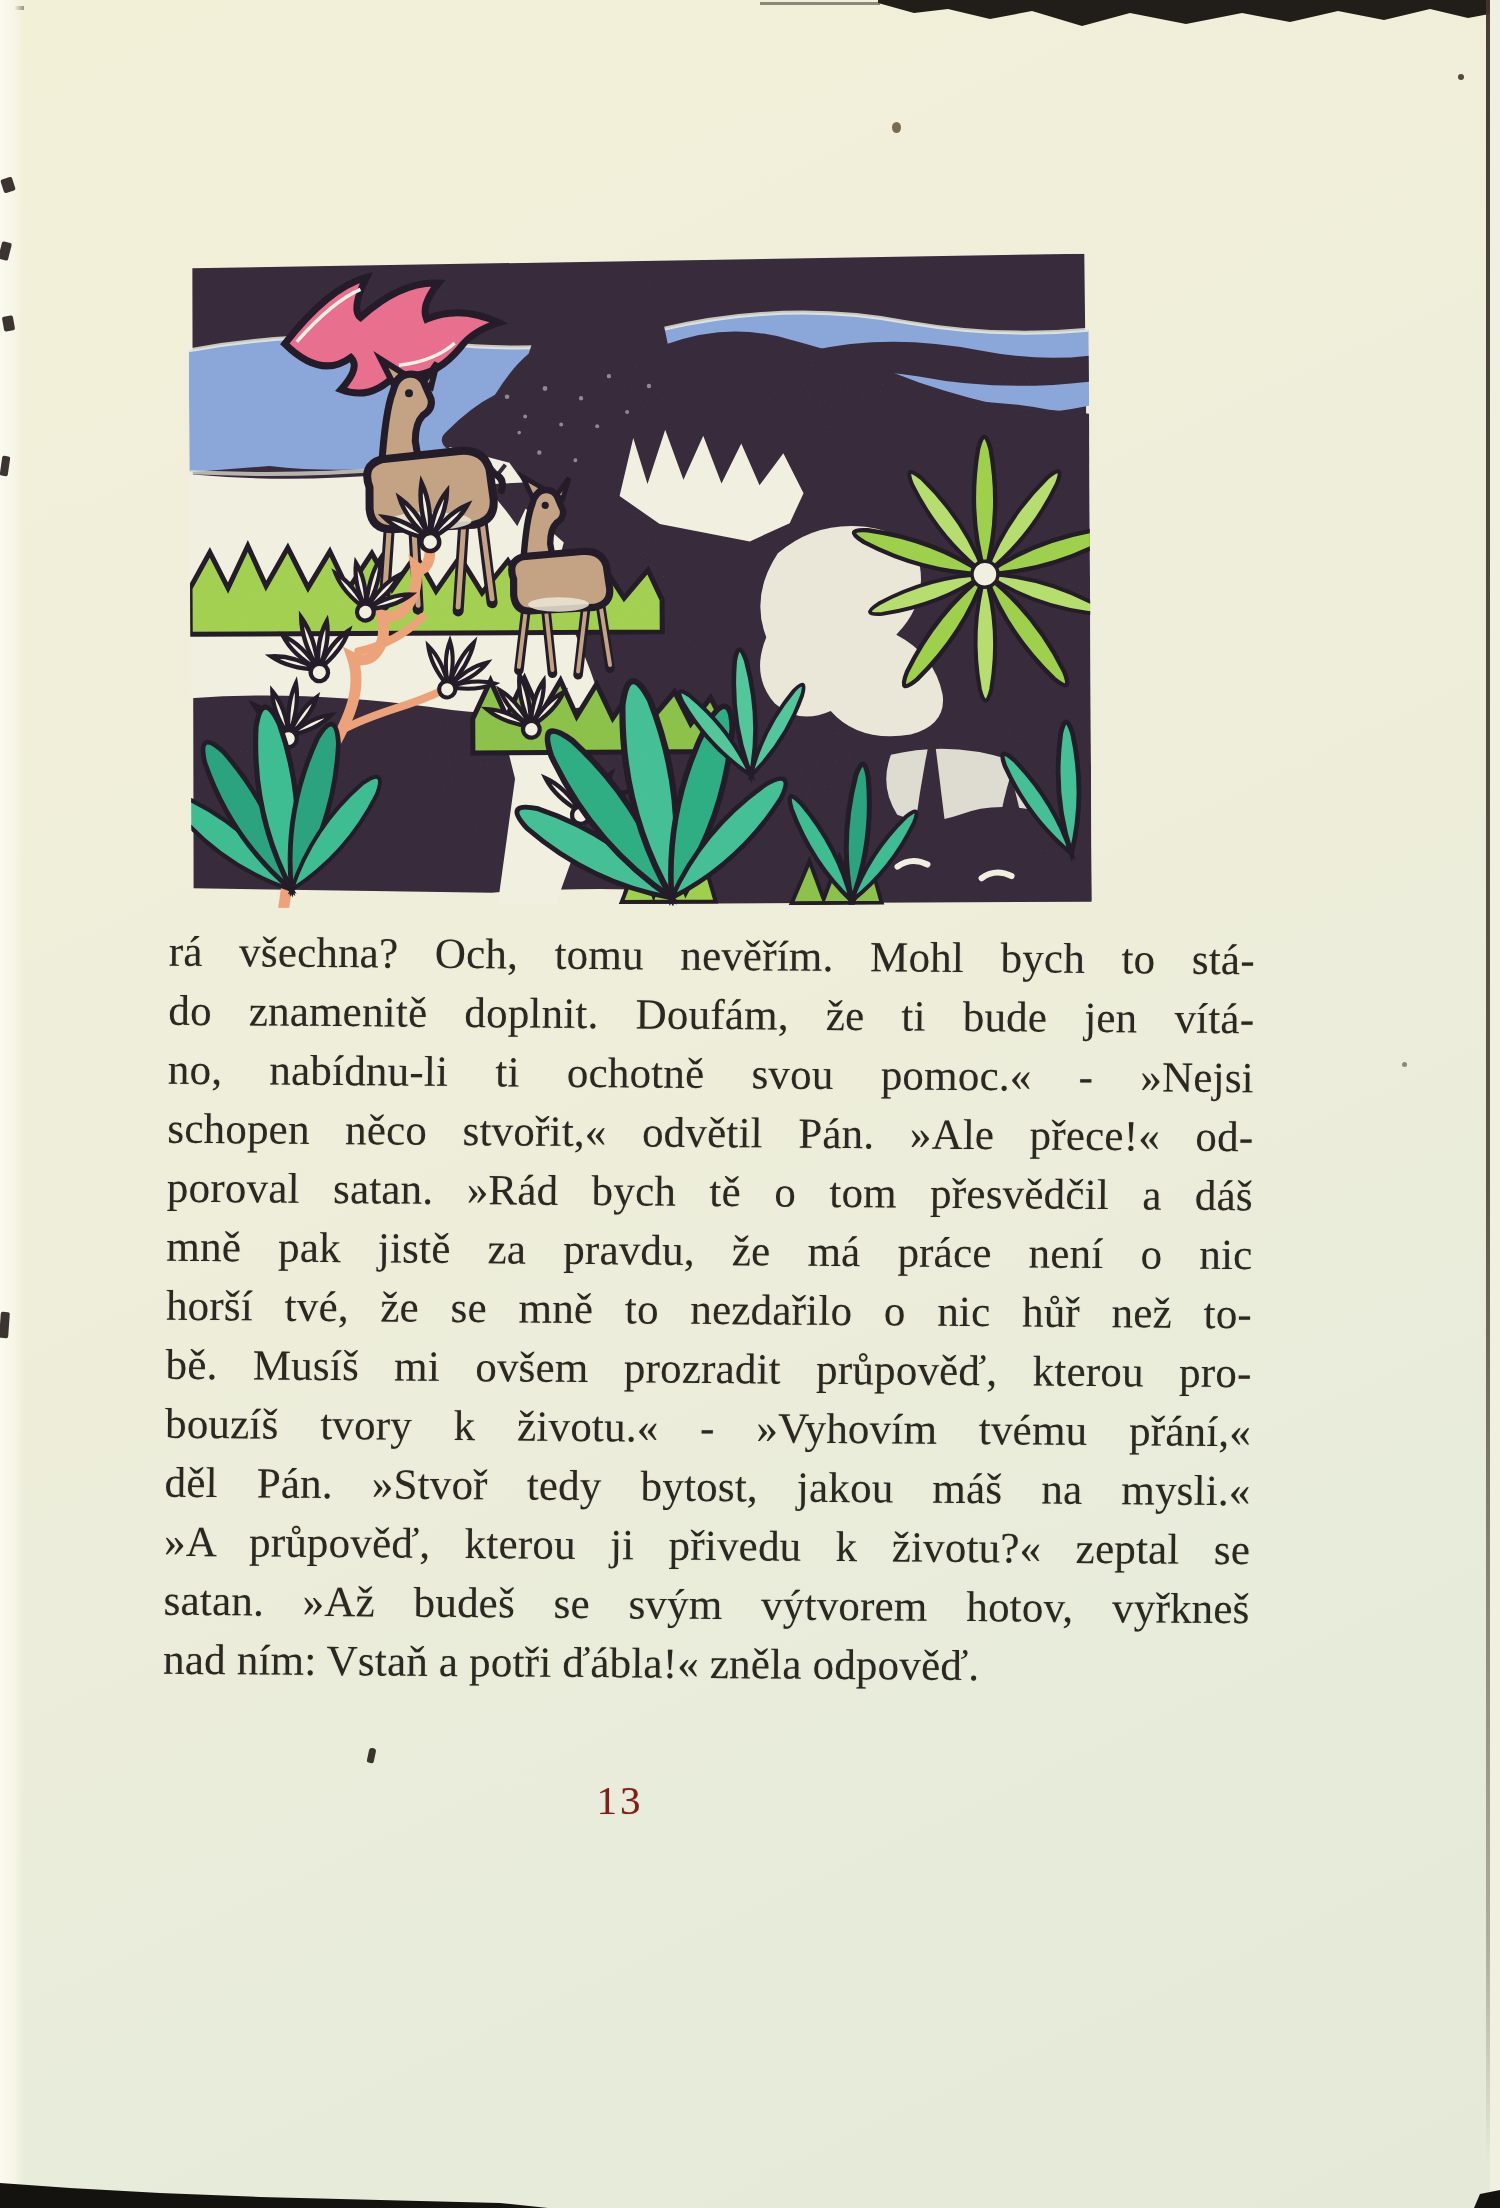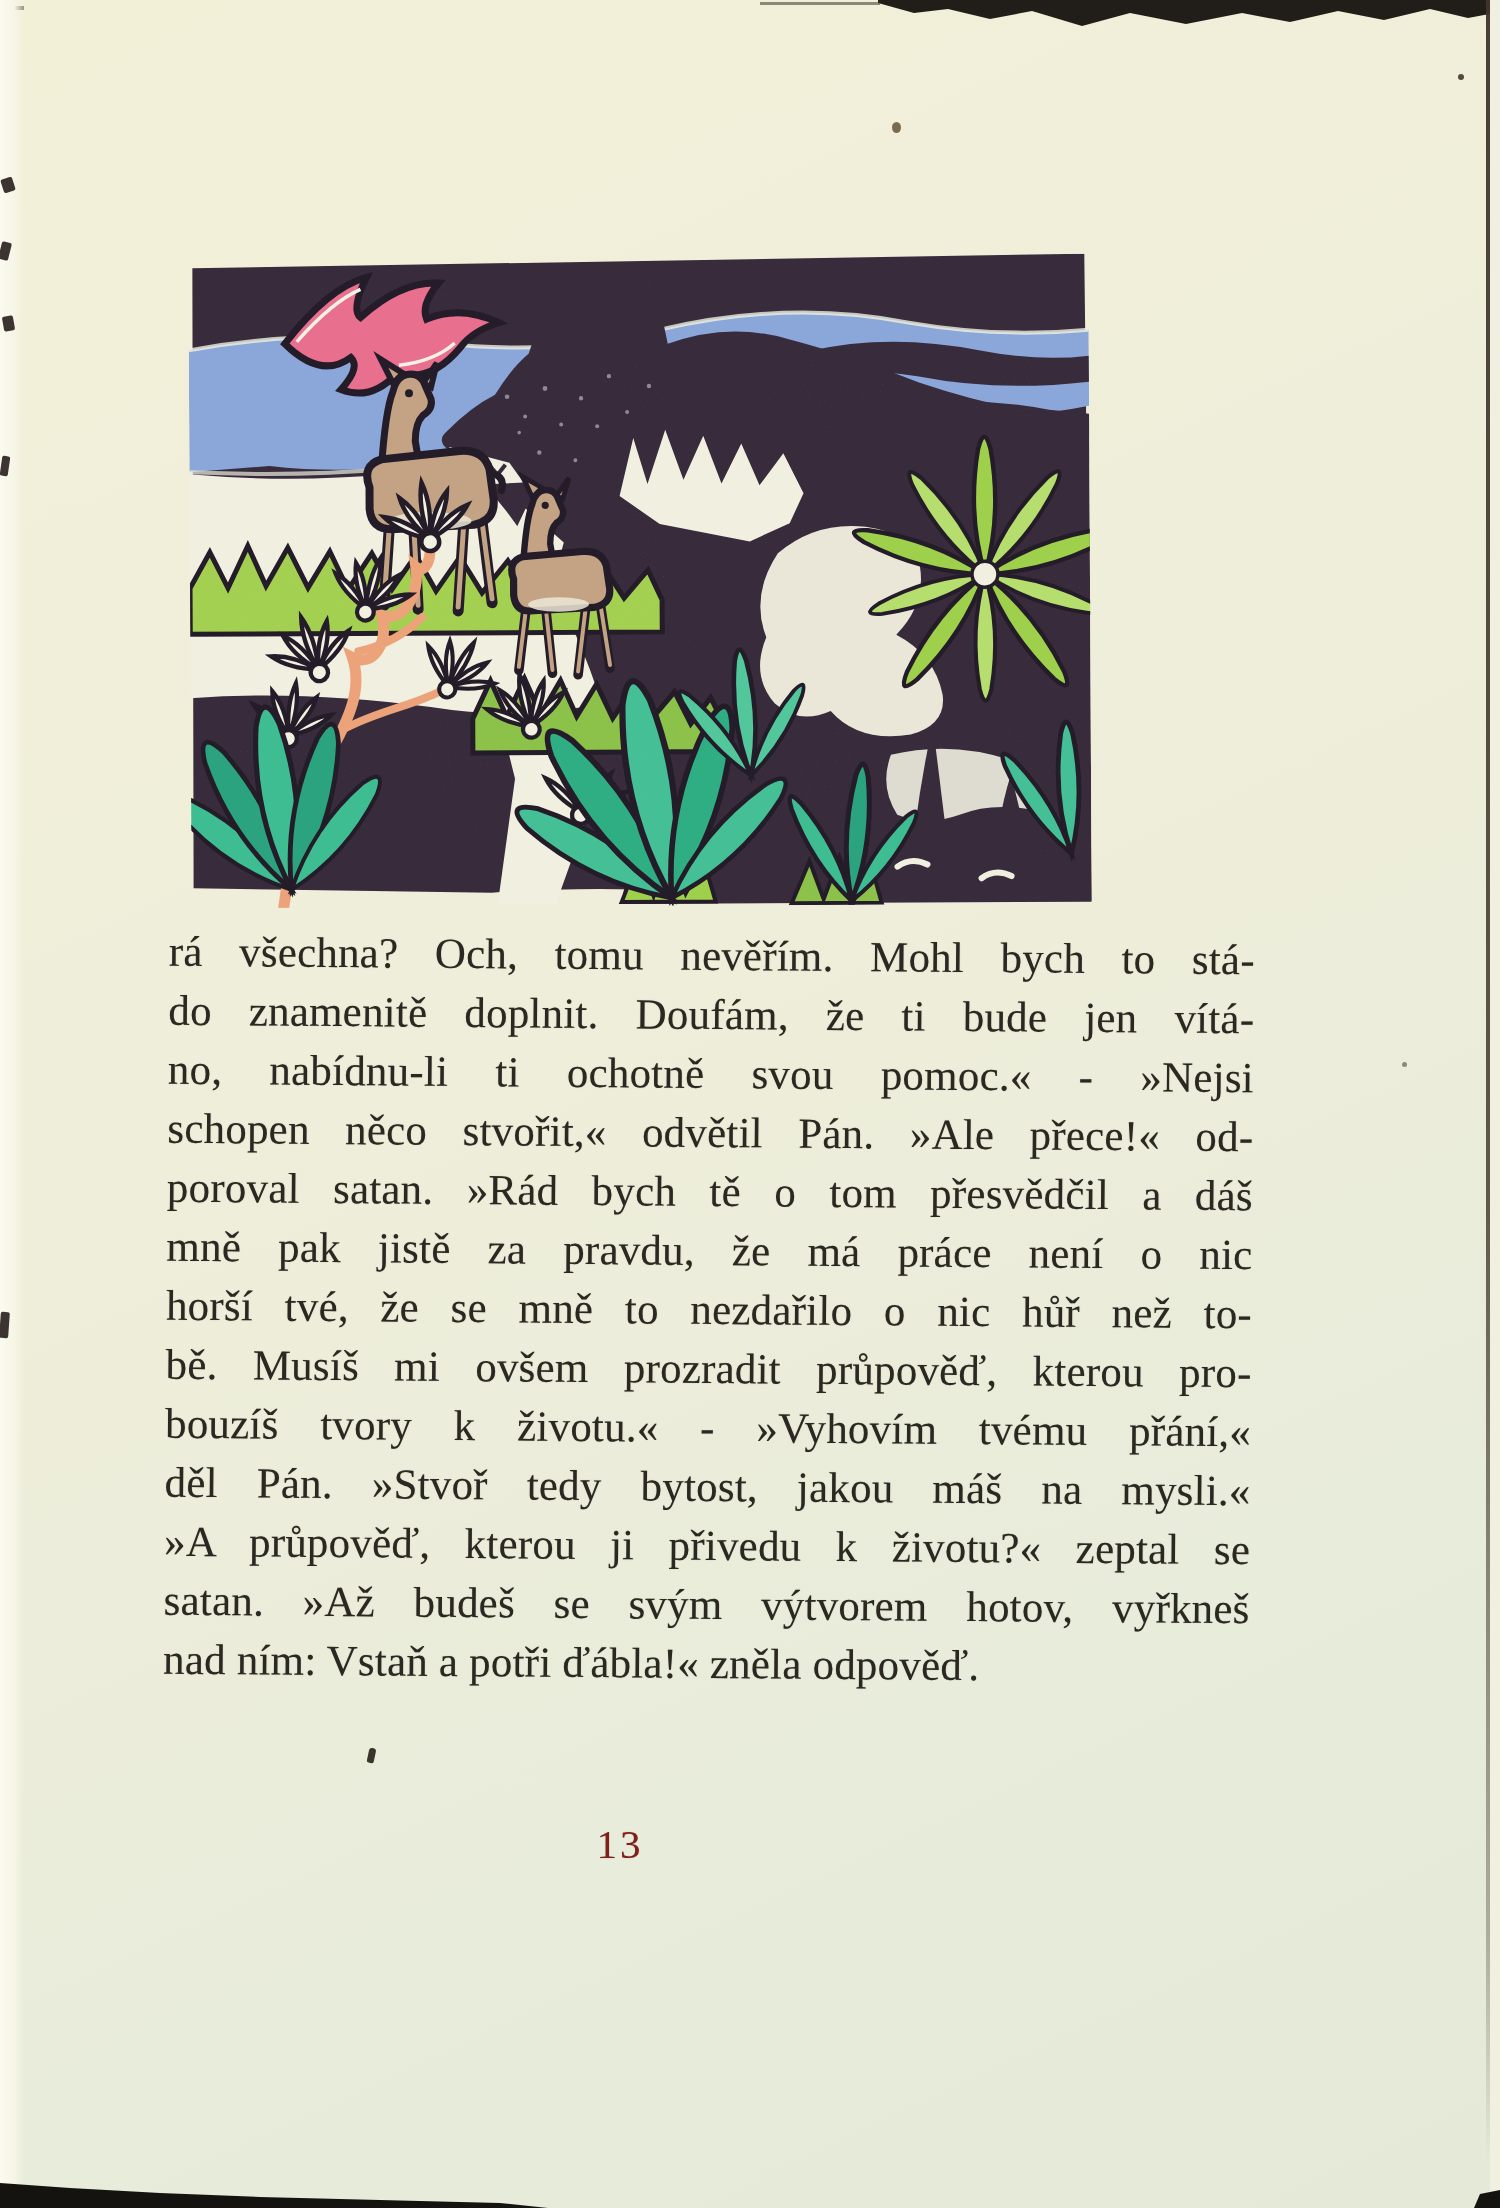--- a/index.html
+++ b/index.html
@@ -50,21 +50,20 @@
     white-space:normal;
     text-shadow:0 0 1px rgba(43,40,34,.35);
   }
   .text-line.last{text-align:left;text-align-last:left;}
   .page-number{
     position:absolute;left:560px;top:1776px;width:120px;
     text-align:center;
     font-size:41px;letter-spacing:3px;
     color:#7d201b;
     text-shadow:0 0 1px rgba(125,32,27,.4);
-    margin-top:44px;
   }
   .ink-apostrophe{
     position:absolute;left:368px;top:1748px;width:7px;height:15px;
     background:#3a342c;border-radius:3px 3px 2px 2px;
     transform:rotate(12deg);
   }
 </style>
 </head>
 <body>
 

